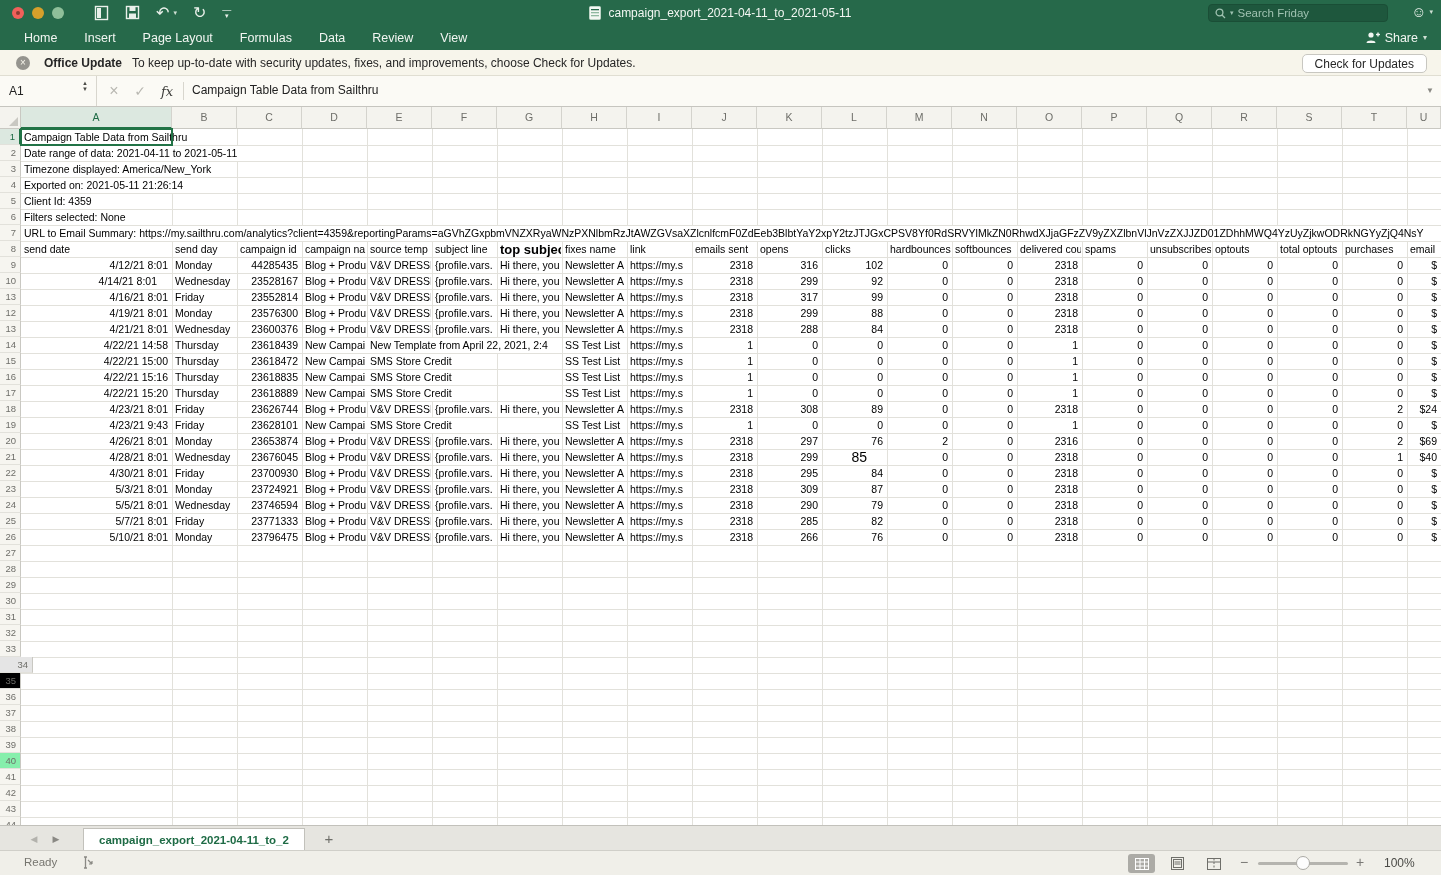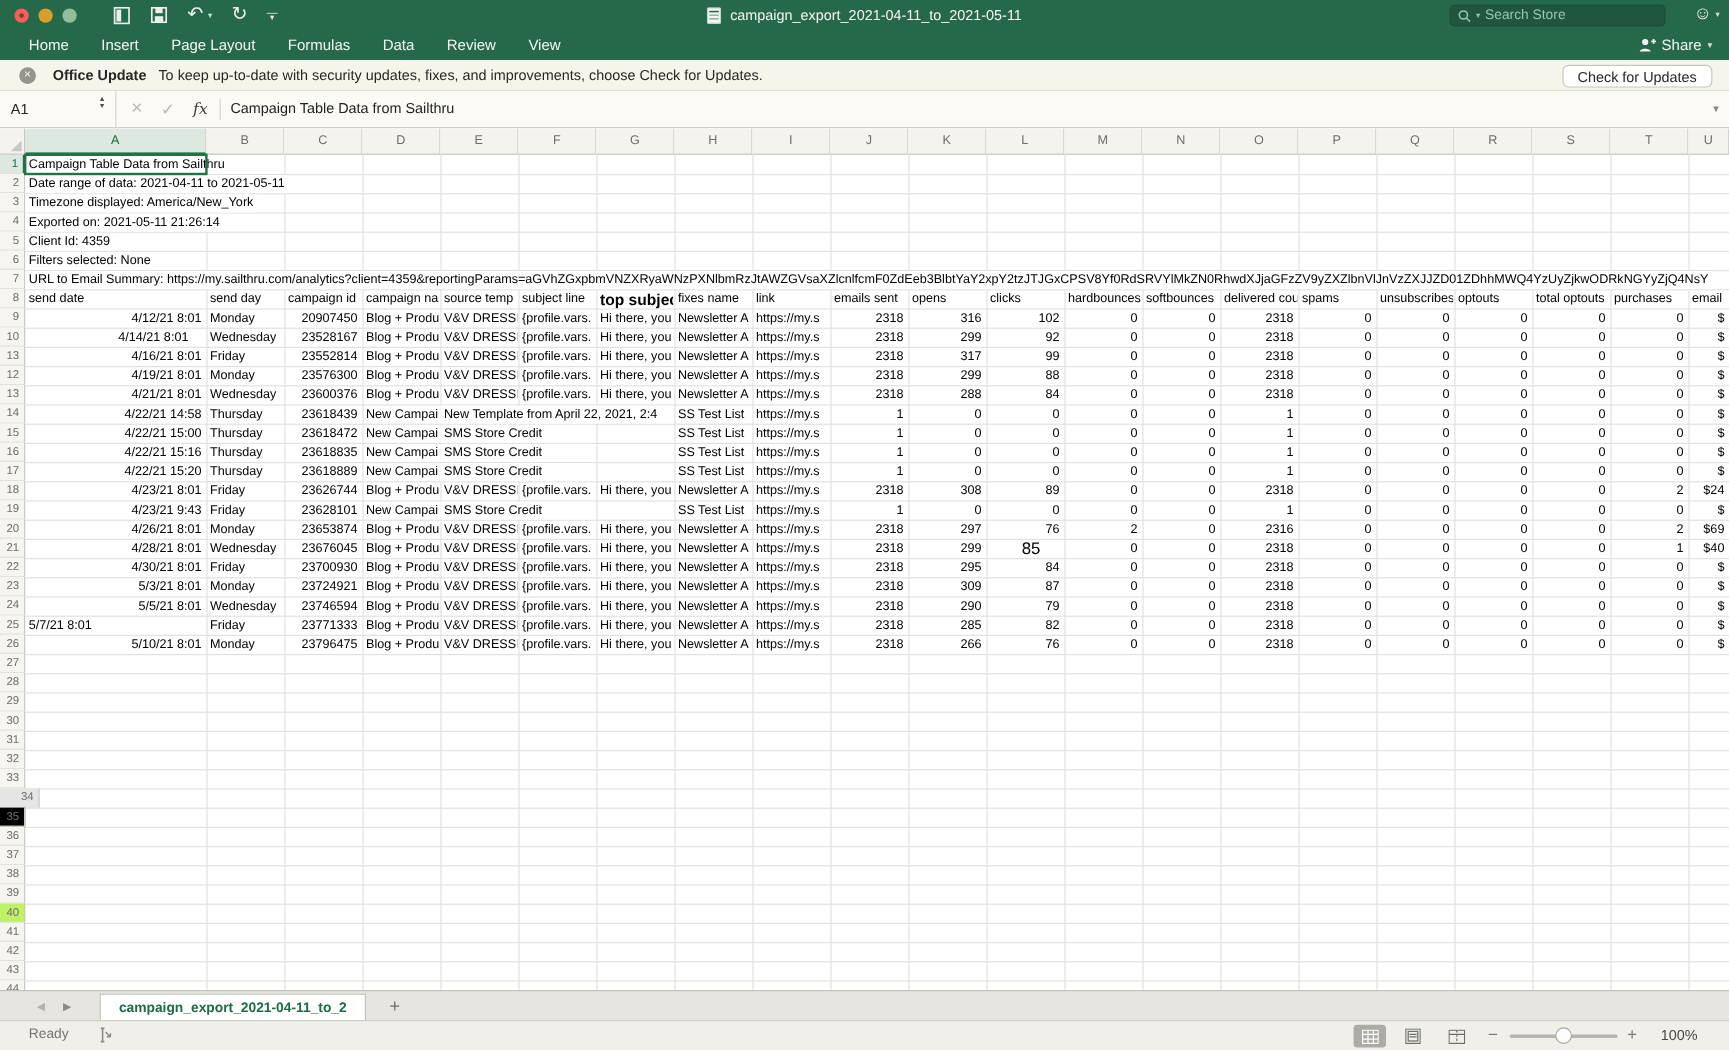--- a/index.html
+++ b/index.html
@@ -115,21 +115,21 @@
         </svg>
       <span>campaign_export_2021-04-11_to_2021-05-11</span>
     </div>
 
     <div class="searchbox">
       <svg width="11" height="11" viewBox="0 0 11 11">
           <circle cx="4.5" cy="4.5" r="3.4" fill="none" stroke="#9FC2B1" stroke-width="1.3"></circle>
           <line x1="7" y1="7" x2="10" y2="10" stroke="#9FC2B1" stroke-width="1.3"></line>
         </svg>
       <span class="scaret">▾</span>
-      <span class="ph">Search Store</span>
+      <span class="ph">Search Friday</span>
     </div>
 
     <div class="emojiwrap">
       <span class="uglyph">☺</span>
       <span class="caret">▾</span>
     </div>
   </div>
 
   <div class="tabsrow">
     <div class="ribbon-tabs">
@@ -233,21 +233,21 @@
       <div style="position: absolute; left: 0px; top: 486px; width: 21px; height: 16px; line-height: 16px; text-align: right; padding-right: 4px; font-size: 9.5px; color: rgb(110, 110, 105); background: rgb(246, 245, 240); border-right: 1px solid rgb(201, 200, 194); border-bottom: 1px solid rgb(226, 225, 219); z-index: 2;">30</div>
       <div style="position: absolute; left: 0px; top: 502px; width: 21px; height: 16px; line-height: 16px; text-align: right; padding-right: 4px; font-size: 9.5px; color: rgb(110, 110, 105); background: rgb(246, 245, 240); border-right: 1px solid rgb(201, 200, 194); border-bottom: 1px solid rgb(226, 225, 219); z-index: 2;">31</div>
       <div style="position: absolute; left: 0px; top: 518px; width: 21px; height: 16px; line-height: 16px; text-align: right; padding-right: 4px; font-size: 9.5px; color: rgb(110, 110, 105); background: rgb(246, 245, 240); border-right: 1px solid rgb(201, 200, 194); border-bottom: 1px solid rgb(226, 225, 219); z-index: 2;">32</div>
       <div style="position: absolute; left: 0px; top: 534px; width: 21px; height: 16px; line-height: 16px; text-align: right; padding-right: 4px; font-size: 9.5px; color: rgb(110, 110, 105); background: rgb(246, 245, 240); border-right: 1px solid rgb(201, 200, 194); border-bottom: 1px solid rgb(226, 225, 219); z-index: 2;">33</div>
       <div style="position: absolute; left: 0px; top: 550px; width: 33px; height: 16px; line-height: 16px; text-align: right; padding-right: 4px; font-size: 9.5px; color: rgb(110, 110, 105); background: #e5e5e5; border-right: 1px solid rgb(201, 200, 194); border-bottom: 1px solid rgb(226, 225, 219); z-index: 2;">34</div>
       <div style="position: absolute; left: 0px; top: 566px; width: 21px; height: 16px; line-height: 16px; text-align: right; padding-right: 4px; font-size: 9.5px; color: rgb(110, 110, 105); background: #000000; border-right: 1px solid rgb(201, 200, 194); border-bottom: 1px solid rgb(226, 225, 219); z-index: 2;">35</div>
       <div style="position: absolute; left: 0px; top: 582px; width: 21px; height: 16px; line-height: 16px; text-align: right; padding-right: 4px; font-size: 9.5px; color: rgb(110, 110, 105); background: rgb(246, 245, 240); border-right: 1px solid rgb(201, 200, 194); border-bottom: 1px solid rgb(226, 225, 219); z-index: 2;">36</div>
       <div style="position: absolute; left: 0px; top: 598px; width: 21px; height: 16px; line-height: 16px; text-align: right; padding-right: 4px; font-size: 9.5px; color: rgb(110, 110, 105); background: rgb(246, 245, 240); border-right: 1px solid rgb(201, 200, 194); border-bottom: 1px solid rgb(226, 225, 219); z-index: 2;">37</div>
       <div style="position: absolute; left: 0px; top: 614px; width: 21px; height: 16px; line-height: 16px; text-align: right; padding-right: 4px; font-size: 9.5px; color: rgb(110, 110, 105); background: rgb(246, 245, 240); border-right: 1px solid rgb(201, 200, 194); border-bottom: 1px solid rgb(226, 225, 219); z-index: 2;">38</div>
       <div style="position: absolute; left: 0px; top: 630px; width: 21px; height: 16px; line-height: 16px; text-align: right; padding-right: 4px; font-size: 9.5px; color: rgb(110, 110, 105); background: rgb(246, 245, 240); border-right: 1px solid rgb(201, 200, 194); border-bottom: 1px solid rgb(226, 225, 219); z-index: 2;">39</div>
-      <div style="position: absolute; left: 0px; top: 646px; width: 21px; height: 16px; line-height: 16px; text-align: right; padding-right: 4px; font-size: 9.5px; color: rgb(110, 110, 105); background: #bef264; border-right: 1px solid rgb(201, 200, 194); border-bottom: 1px solid rgb(226, 225, 219); z-index: 2;">40</div>
+      <div style="position: absolute; left: 0px; top: 646px; width: 21px; height: 16px; line-height: 16px; text-align: right; padding-right: 4px; font-size: 9.5px; color: rgb(110, 110, 105); background: #86efac; border-right: 1px solid rgb(201, 200, 194); border-bottom: 1px solid rgb(226, 225, 219); z-index: 2;">40</div>
       <div style="position: absolute; left: 0px; top: 662px; width: 21px; height: 16px; line-height: 16px; text-align: right; padding-right: 4px; font-size: 9.5px; color: rgb(110, 110, 105); background: rgb(246, 245, 240); border-right: 1px solid rgb(201, 200, 194); border-bottom: 1px solid rgb(226, 225, 219); z-index: 2;">41</div>
       <div style="position: absolute; left: 0px; top: 678px; width: 21px; height: 16px; line-height: 16px; text-align: right; padding-right: 4px; font-size: 9.5px; color: rgb(110, 110, 105); background: rgb(246, 245, 240); border-right: 1px solid rgb(201, 200, 194); border-bottom: 1px solid rgb(226, 225, 219); z-index: 2;">42</div>
       <div style="position: absolute; left: 0px; top: 694px; width: 21px; height: 16px; line-height: 16px; text-align: right; padding-right: 4px; font-size: 9.5px; color: rgb(110, 110, 105); background: rgb(246, 245, 240); border-right: 1px solid rgb(201, 200, 194); border-bottom: 1px solid rgb(226, 225, 219); z-index: 2;">43</div>
       <div style="position: absolute; left: 0px; top: 710px; width: 21px; height: 16px; line-height: 16px; text-align: right; padding-right: 4px; font-size: 9.5px; color: rgb(110, 110, 105); background: rgb(246, 245, 240); border-right: 1px solid rgb(201, 200, 194); border-bottom: 1px solid rgb(226, 225, 219); z-index: 2;">44</div>
       <div style="position: absolute; left: 172px; top: 22px; width: 1px; height: 696px; background: rgb(226, 225, 219); z-index: 0;"></div>
       <div style="position: absolute; left: 237px; top: 22px; width: 1px; height: 696px; background: rgb(226, 225, 219); z-index: 0;"></div>
       <div style="position: absolute; left: 302px; top: 22px; width: 1px; height: 696px; background: rgb(226, 225, 219); z-index: 0;"></div>
       <div style="position: absolute; left: 367px; top: 22px; width: 1px; height: 696px; background: rgb(226, 225, 219); z-index: 0;"></div>
       <div style="position: absolute; left: 432px; top: 22px; width: 1px; height: 696px; background: rgb(226, 225, 219); z-index: 0;"></div>
       <div style="position: absolute; left: 497px; top: 22px; width: 1px; height: 696px; background: rgb(226, 225, 219); z-index: 0;"></div>
@@ -331,21 +331,21 @@
       <div style="position: absolute; left: 952px; top: 135px; width: 64px; height: 15px; line-height: 15px; padding: 0px 3px; overflow: hidden; white-space: nowrap; font-size: 10.5px; color: rgb(0, 0, 0); z-index: 2; text-align: left;">softbounces</div>
       <div style="position: absolute; left: 1017px; top: 135px; width: 64px; height: 15px; line-height: 15px; padding: 0px 3px; overflow: hidden; white-space: nowrap; font-size: 10.5px; color: rgb(0, 0, 0); z-index: 2; text-align: left;">delivered cou</div>
       <div style="position: absolute; left: 1082px; top: 135px; width: 64px; height: 15px; line-height: 15px; padding: 0px 3px; overflow: hidden; white-space: nowrap; font-size: 10.5px; color: rgb(0, 0, 0); z-index: 2; text-align: left;">spams</div>
       <div style="position: absolute; left: 1147px; top: 135px; width: 64px; height: 15px; line-height: 15px; padding: 0px 3px; overflow: hidden; white-space: nowrap; font-size: 10.5px; color: rgb(0, 0, 0); z-index: 2; text-align: left;">unsubscribes</div>
       <div style="position: absolute; left: 1212px; top: 135px; width: 64px; height: 15px; line-height: 15px; padding: 0px 3px; overflow: hidden; white-space: nowrap; font-size: 10.5px; color: rgb(0, 0, 0); z-index: 2; text-align: left;">optouts</div>
       <div style="position: absolute; left: 1277px; top: 135px; width: 64px; height: 15px; line-height: 15px; padding: 0px 3px; overflow: hidden; white-space: nowrap; font-size: 10.5px; color: rgb(0, 0, 0); z-index: 2; text-align: left;">total optouts</div>
       <div style="position: absolute; left: 1342px; top: 135px; width: 64px; height: 15px; line-height: 15px; padding: 0px 3px; overflow: hidden; white-space: nowrap; font-size: 10.5px; color: rgb(0, 0, 0); z-index: 2; text-align: left;">purchases</div>
       <div style="position: absolute; left: 1407px; top: 135px; width: 33px; height: 15px; line-height: 15px; padding: 0px 3px; overflow: hidden; white-space: nowrap; font-size: 10.5px; color: rgb(0, 0, 0); z-index: 2; text-align: left;">email</div>
       <div style="position: absolute; left: 21px; top: 151px; width: 150px; height: 15px; line-height: 15px; padding: 0px 3px; overflow: hidden; white-space: nowrap; font-size: 10.5px; color: rgb(0, 0, 0); z-index: 2; text-align: right;">4/12/21 8:01</div>
       <div style="position: absolute; left: 172px; top: 151px; width: 64px; height: 15px; line-height: 15px; padding: 0px 3px; overflow: hidden; white-space: nowrap; font-size: 10.5px; color: rgb(0, 0, 0); z-index: 2; text-align: left;">Monday</div>
-      <div style="position: absolute; left: 237px; top: 151px; width: 64px; height: 15px; line-height: 15px; padding: 0px 3px; overflow: hidden; white-space: nowrap; font-size: 10.5px; color: rgb(0, 0, 0); z-index: 2; text-align: right;">20907450</div>
+      <div style="position: absolute; left: 237px; top: 151px; width: 64px; height: 15px; line-height: 15px; padding: 0px 3px; overflow: hidden; white-space: nowrap; font-size: 10.5px; color: rgb(0, 0, 0); z-index: 2; text-align: right;">44285435</div>
       <div style="position: absolute; left: 302px; top: 151px; width: 64px; height: 15px; line-height: 15px; padding: 0px 3px; overflow: hidden; white-space: nowrap; font-size: 10.5px; color: rgb(0, 0, 0); z-index: 2; text-align: left;">Blog + Produ</div>
       <div style="position: absolute; left: 367px; top: 151px; width: 64px; height: 15px; line-height: 15px; padding: 0px 3px; overflow: hidden; white-space: nowrap; font-size: 10.5px; color: rgb(0, 0, 0); z-index: 2; text-align: left;">V&amp;V DRESSE</div>
       <div style="position: absolute; left: 432px; top: 151px; width: 64px; height: 15px; line-height: 15px; padding: 0px 3px; overflow: hidden; white-space: nowrap; font-size: 10.5px; color: rgb(0, 0, 0); z-index: 2; text-align: left;">{profile.vars.</div>
       <div style="position: absolute; left: 497px; top: 151px; width: 64px; height: 15px; line-height: 15px; padding: 0px 3px; overflow: hidden; white-space: nowrap; font-size: 10.5px; color: rgb(0, 0, 0); z-index: 2; text-align: left;">Hi there, you</div>
       <div style="position: absolute; left: 562px; top: 151px; width: 64px; height: 15px; line-height: 15px; padding: 0px 3px; overflow: hidden; white-space: nowrap; font-size: 10.5px; color: rgb(0, 0, 0); z-index: 2; text-align: left;">Newsletter A</div>
       <div style="position: absolute; left: 627px; top: 151px; width: 64px; height: 15px; line-height: 15px; padding: 0px 3px; overflow: hidden; white-space: nowrap; font-size: 10.5px; color: rgb(0, 0, 0); z-index: 2; text-align: left;">https://my.s</div>
       <div style="position: absolute; left: 692px; top: 151px; width: 64px; height: 15px; line-height: 15px; padding: 0px 3px; overflow: hidden; white-space: nowrap; font-size: 10.5px; color: rgb(0, 0, 0); z-index: 2; text-align: right;">2318</div>
       <div style="position: absolute; left: 757px; top: 151px; width: 64px; height: 15px; line-height: 15px; padding: 0px 3px; overflow: hidden; white-space: nowrap; font-size: 10.5px; color: rgb(0, 0, 0); z-index: 2; text-align: right;">316</div>
       <div style="position: absolute; left: 822px; top: 151px; width: 64px; height: 15px; line-height: 15px; padding: 0px 3px; overflow: hidden; white-space: nowrap; font-size: 10.5px; color: rgb(0, 0, 0); z-index: 2; text-align: right;">102</div>
       <div style="position: absolute; left: 887px; top: 151px; width: 64px; height: 15px; line-height: 15px; padding: 0px 3px; overflow: hidden; white-space: nowrap; font-size: 10.5px; color: rgb(0, 0, 0); z-index: 2; text-align: right;">0</div>
@@ -655,21 +655,21 @@
       <div style="position: absolute; left: 822px; top: 391px; width: 64px; height: 15px; line-height: 15px; padding: 0px 3px; overflow: hidden; white-space: nowrap; font-size: 10.5px; color: rgb(0, 0, 0); z-index: 2; text-align: right;">79</div>
       <div style="position: absolute; left: 887px; top: 391px; width: 64px; height: 15px; line-height: 15px; padding: 0px 3px; overflow: hidden; white-space: nowrap; font-size: 10.5px; color: rgb(0, 0, 0); z-index: 2; text-align: right;">0</div>
       <div style="position: absolute; left: 952px; top: 391px; width: 64px; height: 15px; line-height: 15px; padding: 0px 3px; overflow: hidden; white-space: nowrap; font-size: 10.5px; color: rgb(0, 0, 0); z-index: 2; text-align: right;">0</div>
       <div style="position: absolute; left: 1017px; top: 391px; width: 64px; height: 15px; line-height: 15px; padding: 0px 3px; overflow: hidden; white-space: nowrap; font-size: 10.5px; color: rgb(0, 0, 0); z-index: 2; text-align: right;">2318</div>
       <div style="position: absolute; left: 1082px; top: 391px; width: 64px; height: 15px; line-height: 15px; padding: 0px 3px; overflow: hidden; white-space: nowrap; font-size: 10.5px; color: rgb(0, 0, 0); z-index: 2; text-align: right;">0</div>
       <div style="position: absolute; left: 1147px; top: 391px; width: 64px; height: 15px; line-height: 15px; padding: 0px 3px; overflow: hidden; white-space: nowrap; font-size: 10.5px; color: rgb(0, 0, 0); z-index: 2; text-align: right;">0</div>
       <div style="position: absolute; left: 1212px; top: 391px; width: 64px; height: 15px; line-height: 15px; padding: 0px 3px; overflow: hidden; white-space: nowrap; font-size: 10.5px; color: rgb(0, 0, 0); z-index: 2; text-align: right;">0</div>
       <div style="position: absolute; left: 1277px; top: 391px; width: 64px; height: 15px; line-height: 15px; padding: 0px 3px; overflow: hidden; white-space: nowrap; font-size: 10.5px; color: rgb(0, 0, 0); z-index: 2; text-align: right;">0</div>
       <div style="position: absolute; left: 1342px; top: 391px; width: 64px; height: 15px; line-height: 15px; padding: 0px 3px; overflow: hidden; white-space: nowrap; font-size: 10.5px; color: rgb(0, 0, 0); z-index: 2; text-align: right;">0</div>
       <div style="position: absolute; left: 1407px; top: 391px; width: 33px; height: 15px; line-height: 15px; padding: 0px 3px; overflow: hidden; white-space: nowrap; font-size: 10.5px; color: rgb(0, 0, 0); z-index: 2; text-align: right;">$</div>
-      <div style="position: absolute; left: 21px; top: 407px; width: 150px; height: 15px; line-height: 15px; padding: 0px 3px; overflow: hidden; white-space: nowrap; font-size: 10.5px; color: rgb(0, 0, 0); z-index: 2; ">5/7/21 8:01</div>
+      <div style="position: absolute; left: 21px; top: 407px; width: 150px; height: 15px; line-height: 15px; padding: 0px 3px; overflow: hidden; white-space: nowrap; font-size: 10.5px; color: rgb(0, 0, 0); z-index: 2; text-align: right;">5/7/21 8:01</div>
       <div style="position: absolute; left: 172px; top: 407px; width: 64px; height: 15px; line-height: 15px; padding: 0px 3px; overflow: hidden; white-space: nowrap; font-size: 10.5px; color: rgb(0, 0, 0); z-index: 2; text-align: left;">Friday</div>
       <div style="position: absolute; left: 237px; top: 407px; width: 64px; height: 15px; line-height: 15px; padding: 0px 3px; overflow: hidden; white-space: nowrap; font-size: 10.5px; color: rgb(0, 0, 0); z-index: 2; text-align: right;">23771333</div>
       <div style="position: absolute; left: 302px; top: 407px; width: 64px; height: 15px; line-height: 15px; padding: 0px 3px; overflow: hidden; white-space: nowrap; font-size: 10.5px; color: rgb(0, 0, 0); z-index: 2; text-align: left;">Blog + Produ</div>
       <div style="position: absolute; left: 367px; top: 407px; width: 64px; height: 15px; line-height: 15px; padding: 0px 3px; overflow: hidden; white-space: nowrap; font-size: 10.5px; color: rgb(0, 0, 0); z-index: 2; text-align: left;">V&amp;V DRESSE</div>
       <div style="position: absolute; left: 432px; top: 407px; width: 64px; height: 15px; line-height: 15px; padding: 0px 3px; overflow: hidden; white-space: nowrap; font-size: 10.5px; color: rgb(0, 0, 0); z-index: 2; text-align: left;">{profile.vars.</div>
       <div style="position: absolute; left: 497px; top: 407px; width: 64px; height: 15px; line-height: 15px; padding: 0px 3px; overflow: hidden; white-space: nowrap; font-size: 10.5px; color: rgb(0, 0, 0); z-index: 2; text-align: left;">Hi there, you</div>
       <div style="position: absolute; left: 562px; top: 407px; width: 64px; height: 15px; line-height: 15px; padding: 0px 3px; overflow: hidden; white-space: nowrap; font-size: 10.5px; color: rgb(0, 0, 0); z-index: 2; text-align: left;">Newsletter A</div>
       <div style="position: absolute; left: 627px; top: 407px; width: 64px; height: 15px; line-height: 15px; padding: 0px 3px; overflow: hidden; white-space: nowrap; font-size: 10.5px; color: rgb(0, 0, 0); z-index: 2; text-align: left;">https://my.s</div>
       <div style="position: absolute; left: 692px; top: 407px; width: 64px; height: 15px; line-height: 15px; padding: 0px 3px; overflow: hidden; white-space: nowrap; font-size: 10.5px; color: rgb(0, 0, 0); z-index: 2; text-align: right;">2318</div>
       <div style="position: absolute; left: 757px; top: 407px; width: 64px; height: 15px; line-height: 15px; padding: 0px 3px; overflow: hidden; white-space: nowrap; font-size: 10.5px; color: rgb(0, 0, 0); z-index: 2; text-align: right;">285</div>

